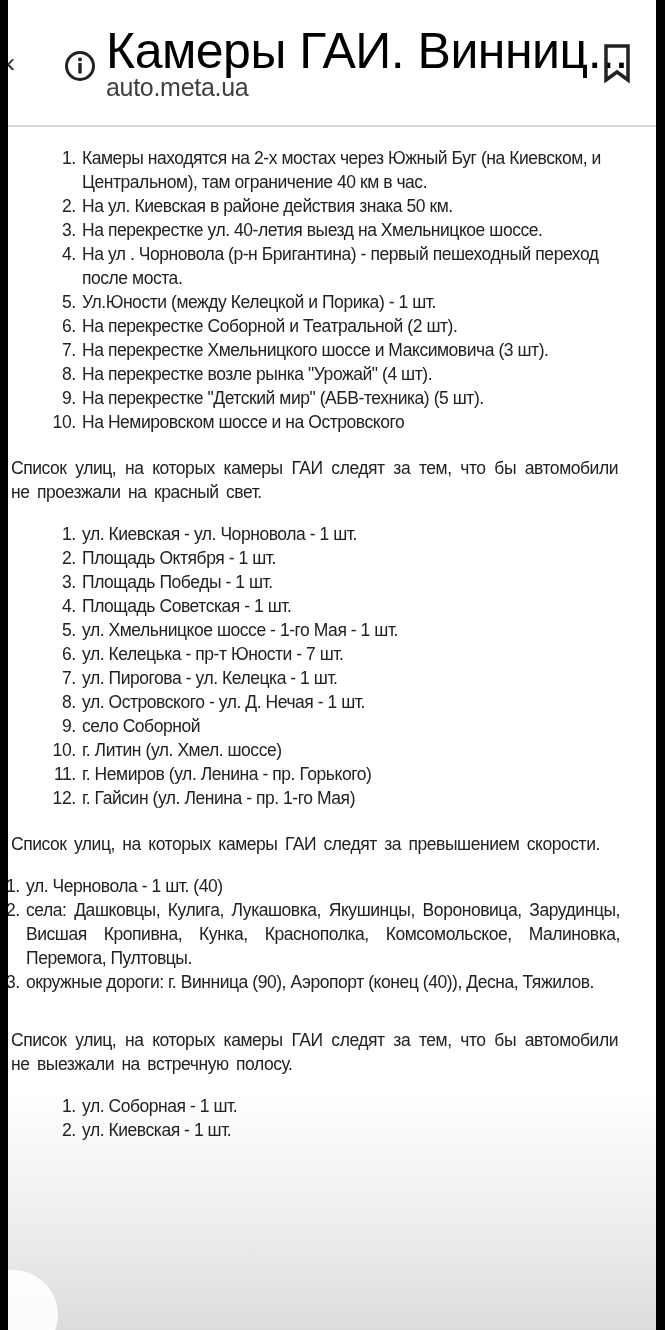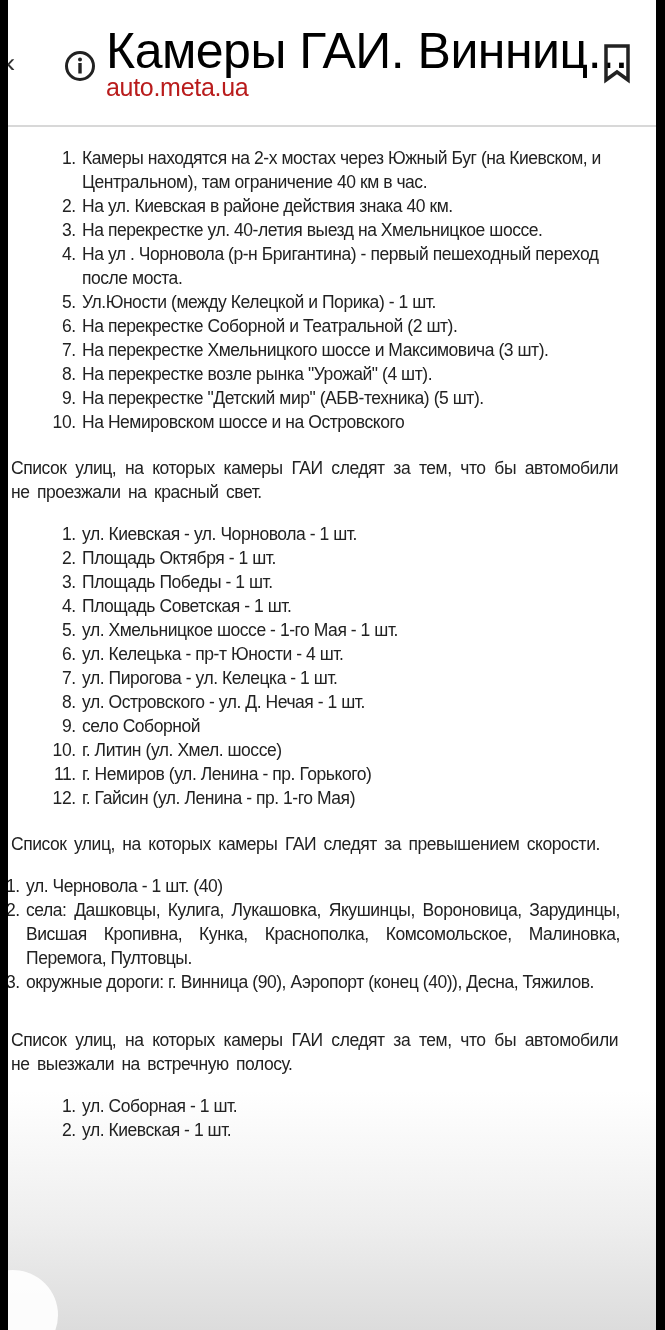--- a/index.html
+++ b/index.html
@@ -49,21 +49,21 @@
       left: 98px; top: 22px;
       font-size: 50px;
       color: #000000;
       white-space: nowrap;
       letter-spacing: -0.5px;
     }
     .url {
       position: absolute;
       left: 98px; top: 73px;
       font-size: 25px;
-      color: #b91c1c;
+      color: #404040;
       letter-spacing: -0.3px;
     }
     .bookmark-icon {
       position: absolute;
       left: 594px; top: 42px;
       width: 30px; height: 42px;
     }
     .content {
       position: absolute;
       left: 0; top: 132px;
@@ -115,39 +115,39 @@
     <div class="url">auto.meta.ua</div>
     <svg class="bookmark-icon" viewBox="0 0 30 42">
       <path d="M4 4 H26 V38 L15 30 L4 38 Z" fill="none" stroke="#222" stroke-width="3.5" stroke-linejoin="miter"></path>
     </svg>
   </div>
 
   <div class="content">
 
     <ol class="first">
       <li>Камеры находятся на 2-х мостах через Южный Буг (на Киевском, и Центральном), там ограничение 40 км в час.</li>
-      <li>На ул. Киевская в районе действия знака 40 км.</li>
+      <li>На ул. Киевская в районе действия знака 50 км.</li>
       <li>На перекрестке ул. 40-летия выезд на Хмельницкое шоссе.</li>
       <li>На ул . Чорновола (р-н Бригантина) - первый пешеходный переход после моста.</li>
       <li>Ул.Юности (между Келецкой и Порика) - 1 шт.</li>
       <li>На перекрестке Соборной и Театральной (2 шт).</li>
       <li>На перекрестке Хмельницкого шоссе и Максимовича (3 шт).</li>
       <li>На перекрестке возле рынка "Урожай" (4 шт).</li>
       <li>На перекрестке  "Детский мир" (АБВ-техника) (5 шт).</li>
       <li>На Немировском шоссе и на Островского</li>
     </ol>
 
     <p class="para">Список улиц, на которых камеры ГАИ следят за тем, что бы автомобили не проезжали на красный свет.</p>
     <ol class="gap">
       <li>ул. Киевская - ул. Чорновола - 1 шт.</li>
       <li>Площадь Октября - 1 шт.</li>
       <li>Площадь Победы - 1 шт.</li>
       <li>Площадь Советская - 1 шт.</li>
       <li>ул. Хмельницкое шоссе - 1-го Мая - 1 шт.</li>
-      <li>ул. Келецька - пр-т Юности - 4 шт.</li>
+      <li>ул. Келецька - пр-т Юности - 7 шт.</li>
       <li>ул. Пирогова - ул. Келецка - 1 шт.</li>
       <li>ул. Островского - ул. Д. Нечая - 1 шт.</li>
       <li>село Соборной</li>
       <li>г. Литин (ул. Хмел. шоссе)</li>
       <li>г. Немиров (ул. Ленина - пр. Горького)</li>
       <li>г. Гайсин (ул. Ленина - пр. 1-го Мая)</li>
     </ol>
 
     <p class="para">Список улиц, на которых камеры ГАИ следят за превышением скорости.</p>
     <ol class="gap wide">

